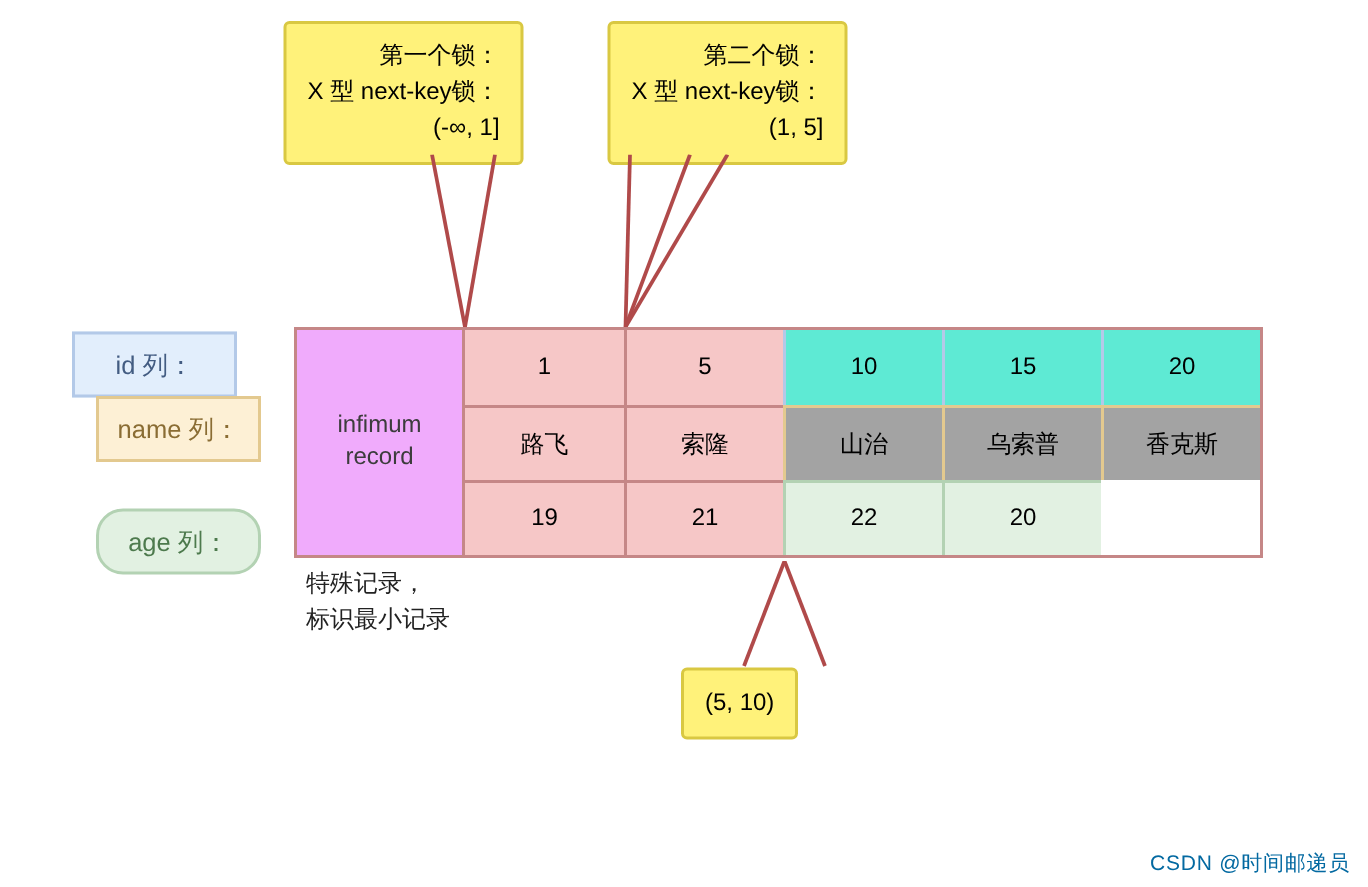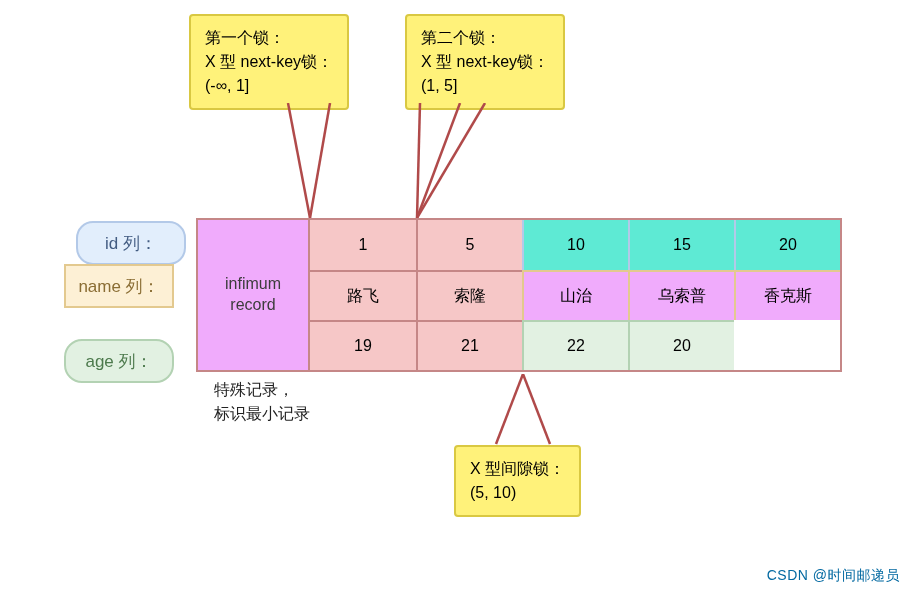--- a/index.html
+++ b/index.html
@@ -11,21 +11,21 @@
     height: 591px;
     position: relative;
     overflow: hidden;
   }
   .callout {
     position: absolute;
     background: #fff27a;
     border: 2px solid #d9c842;
     border-radius: 4px;
     padding: 10px 14px;
-    text-align: left;
+    text-align: right;
     font-size: 16px;
     line-height: 1.5;
   }
   .callout-line {
     white-space: nowrap;
   }
   .tail {
     position: absolute;
     pointer-events: none;
   }
@@ -72,30 +72,29 @@
     align-items:center;
     justify-content:center;
     font-size:16px;
     border-left:2px solid;
     border-top:2px solid;
   }
   .cell.first-row { border-top: none; }
   .cell.first-col { border-left: none; }
   .c-pink  { background:#f6c7c7; border-color:#c58787; }
   .c-blue  { background:#5eead4; border-color:#b3c9e8; }
-  .c-yel   { background:#f0abfc; border-color:#e3c98f; }
+  .c-yel   { background:#a3a3a3; border-color:#e3c98f; }
   .c-grn   { background:#e2f1e2; border-color:#b3d2b3; }
   .cell .txt { display:block; }
 
   .note {
     position:absolute;
     font-size:16px;
     line-height:1.5;
     color:#222;
-    margin-left:10px;
   }
   .watermark {
     position:absolute;
     right:12px;
     bottom:6px;
     font-size:14px;
     color:#0369a1;
     letter-spacing:0.5px;
   }
 </style>
@@ -116,21 +115,21 @@
   <div class="callout-line">第二个锁：</div>
   <div class="callout-line">X 型 next-key锁：</div>
   <div class="callout-line">(1, 5]</div>
 </div>
 <svg class="tail" style="left:380px; top:103px;" width="110" height="115">
   <line x1="40" y1="0" x2="37" y2="115" stroke="#b04a4a" stroke-width="2.5"></line>
   <line x1="80" y1="0" x2="37" y2="115" stroke="#b04a4a" stroke-width="2.5"></line>
   <line x1="105" y1="0" x2="37" y2="115" stroke="#b04a4a" stroke-width="2.5"></line>
 </svg>
 
-<div class="rowlabel lbl-id" style="left:76px; top:221px;border-radius:17px;">id 列：</div>
+<div class="rowlabel lbl-id" style="left:48px; top:221px;">id 列：</div>
 <div class="rowlabel lbl-name" style="left:64px; top:264px;">name 列：</div>
 <div class="rowlabel lbl-age" style="left:64px; top:339px;">age 列：</div>
 
 <div class="tablewrap">
   <div class="infcell">
     <span style="white-space:pre-line;">infimum
 record</span>
   </div>
   <div class="grid">
 
@@ -185,17 +184,16 @@
   <div>特殊记录，</div>
   <div>标识最小记录</div>
 </div>
 
 <svg class="tail" style="left:488px; top:374px;" width="90" height="76">
   <line x1="35" y1="0" x2="8" y2="70" stroke="#b04a4a" stroke-width="2.5"></line>
   <line x1="35" y1="0" x2="62" y2="70" stroke="#b04a4a" stroke-width="2.5"></line>
 </svg>
 
 <div class="callout" style="left:454px; top:445px;">
-  <div class="callout-line">X 型间隙锁：</div>
   <div class="callout-line">(5, 10)</div>
 </div>
 
 <div class="watermark">CSDN @时间邮递员</div>
 
 </body></html>

